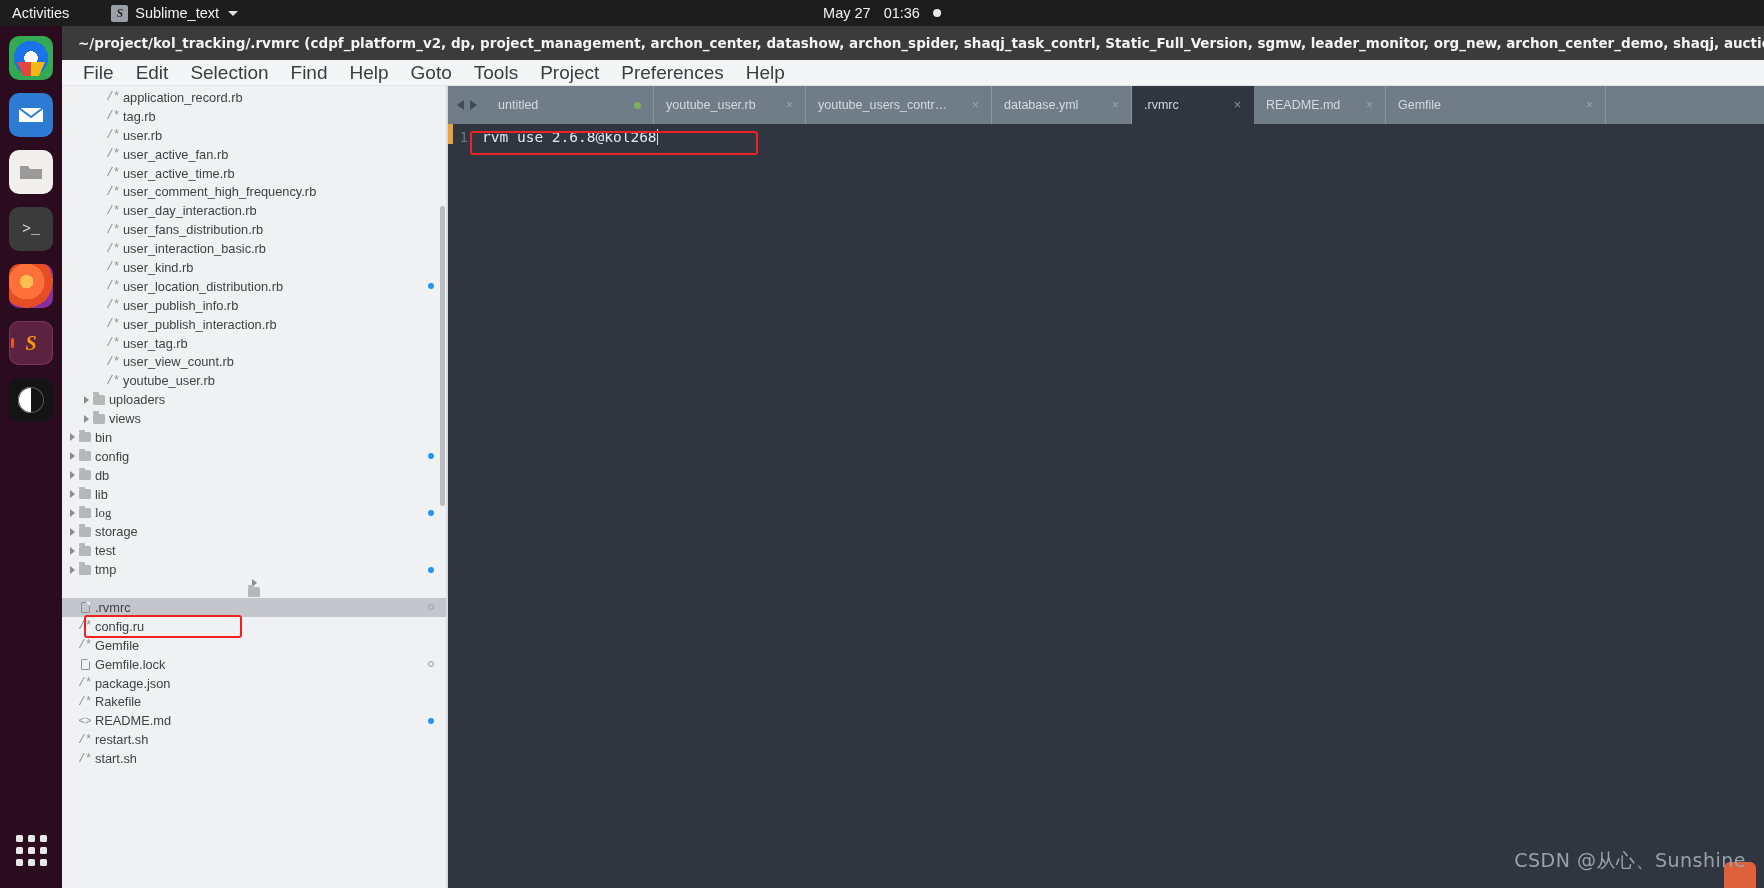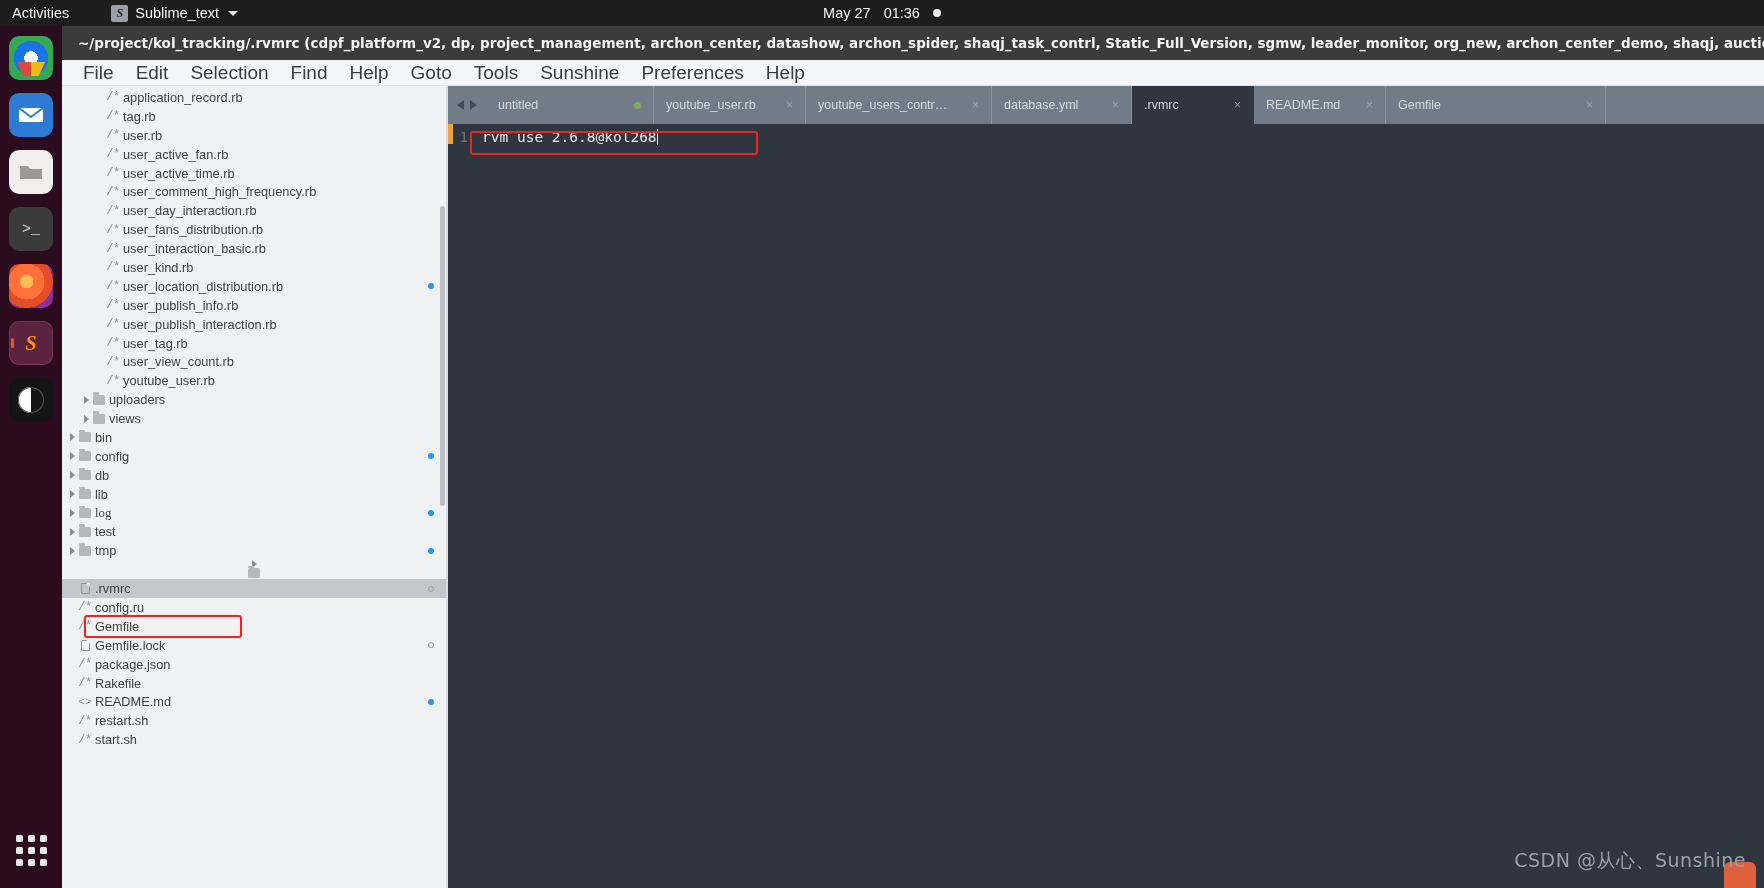--- a/index.html
+++ b/index.html
@@ -257,21 +257,21 @@
   </div>
 
   <div id="menubar">
       <div class="menu-item">File</div>
       <div class="menu-item">Edit</div>
       <div class="menu-item">Selection</div>
       <div class="menu-item">Find</div>
       <div class="menu-item">Help</div>
       <div class="menu-item">Goto</div>
       <div class="menu-item">Tools</div>
-      <div class="menu-item">Sunshine</div>
+      <div class="menu-item">Project</div>
       <div class="menu-item">Preferences</div>
       <div class="menu-item">Help</div>
     </div>
 
   <div id="body">
 
     <div id="sidebar">
       <div id="sb-rows">
           <div class="row" style="padding-left: 36px;">
             <span class="arrow-ph"></span>
@@ -429,20 +429,27 @@
             </span>
             <span class="rowlabel">lib</span>
           </div>
           <div class="row" style="padding-left: 8px; font-family: Liberation Serif, serif;">
             <span class="arrow"></span>
             <span style="display: inline-flex; align-items: center; justify-content: center; width: 20px; flex: 0 0 auto;">
               <span class="ficon-folder"></span>
             </span>
             <span class="rowlabel">log</span>
             <span class="dot-blue"></span>
+          </div>
+          <div class="row" style="padding-left: 8px;">
+            <span class="arrow"></span>
+            <span style="display: inline-flex; align-items: center; justify-content: center; width: 20px; flex: 0 0 auto;">
+              <span class="ficon-folder"></span>
+            </span>
+            <span class="rowlabel">storage</span>
           </div>
           <div class="row" style="padding-left: 8px;">
             <span class="arrow"></span>
             <span style="display: inline-flex; align-items: center; justify-content: center; width: 20px; flex: 0 0 auto;">
               <span class="ficon-folder"></span>
             </span>
             <span class="rowlabel">test</span>
           </div>
           <div class="row" style="padding-left: 8px;">
             <span class="arrow"></span>

